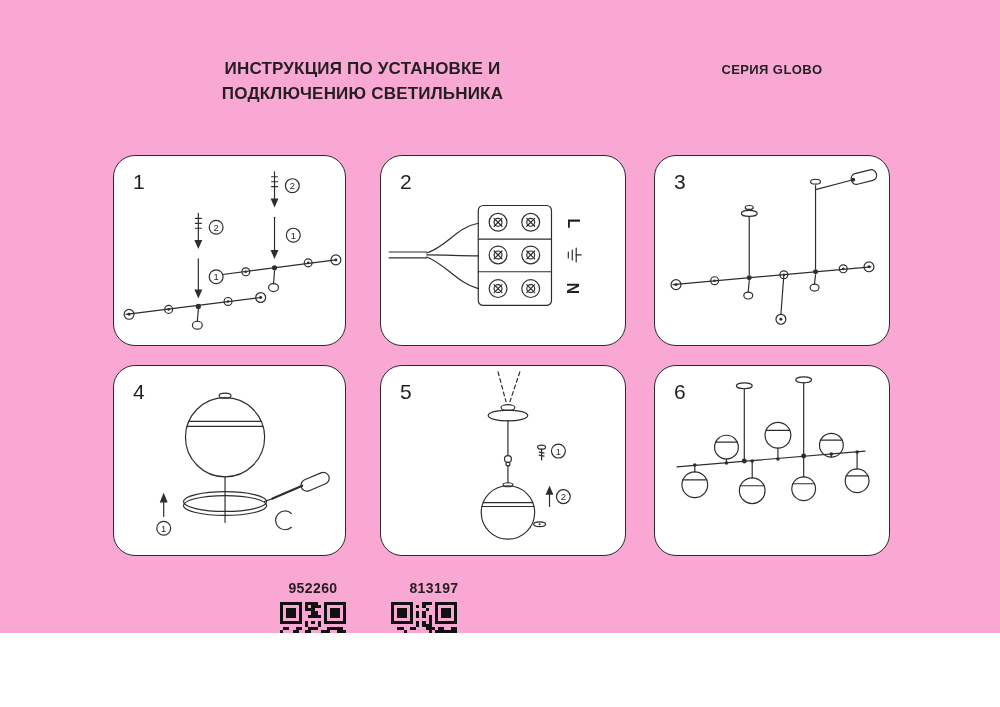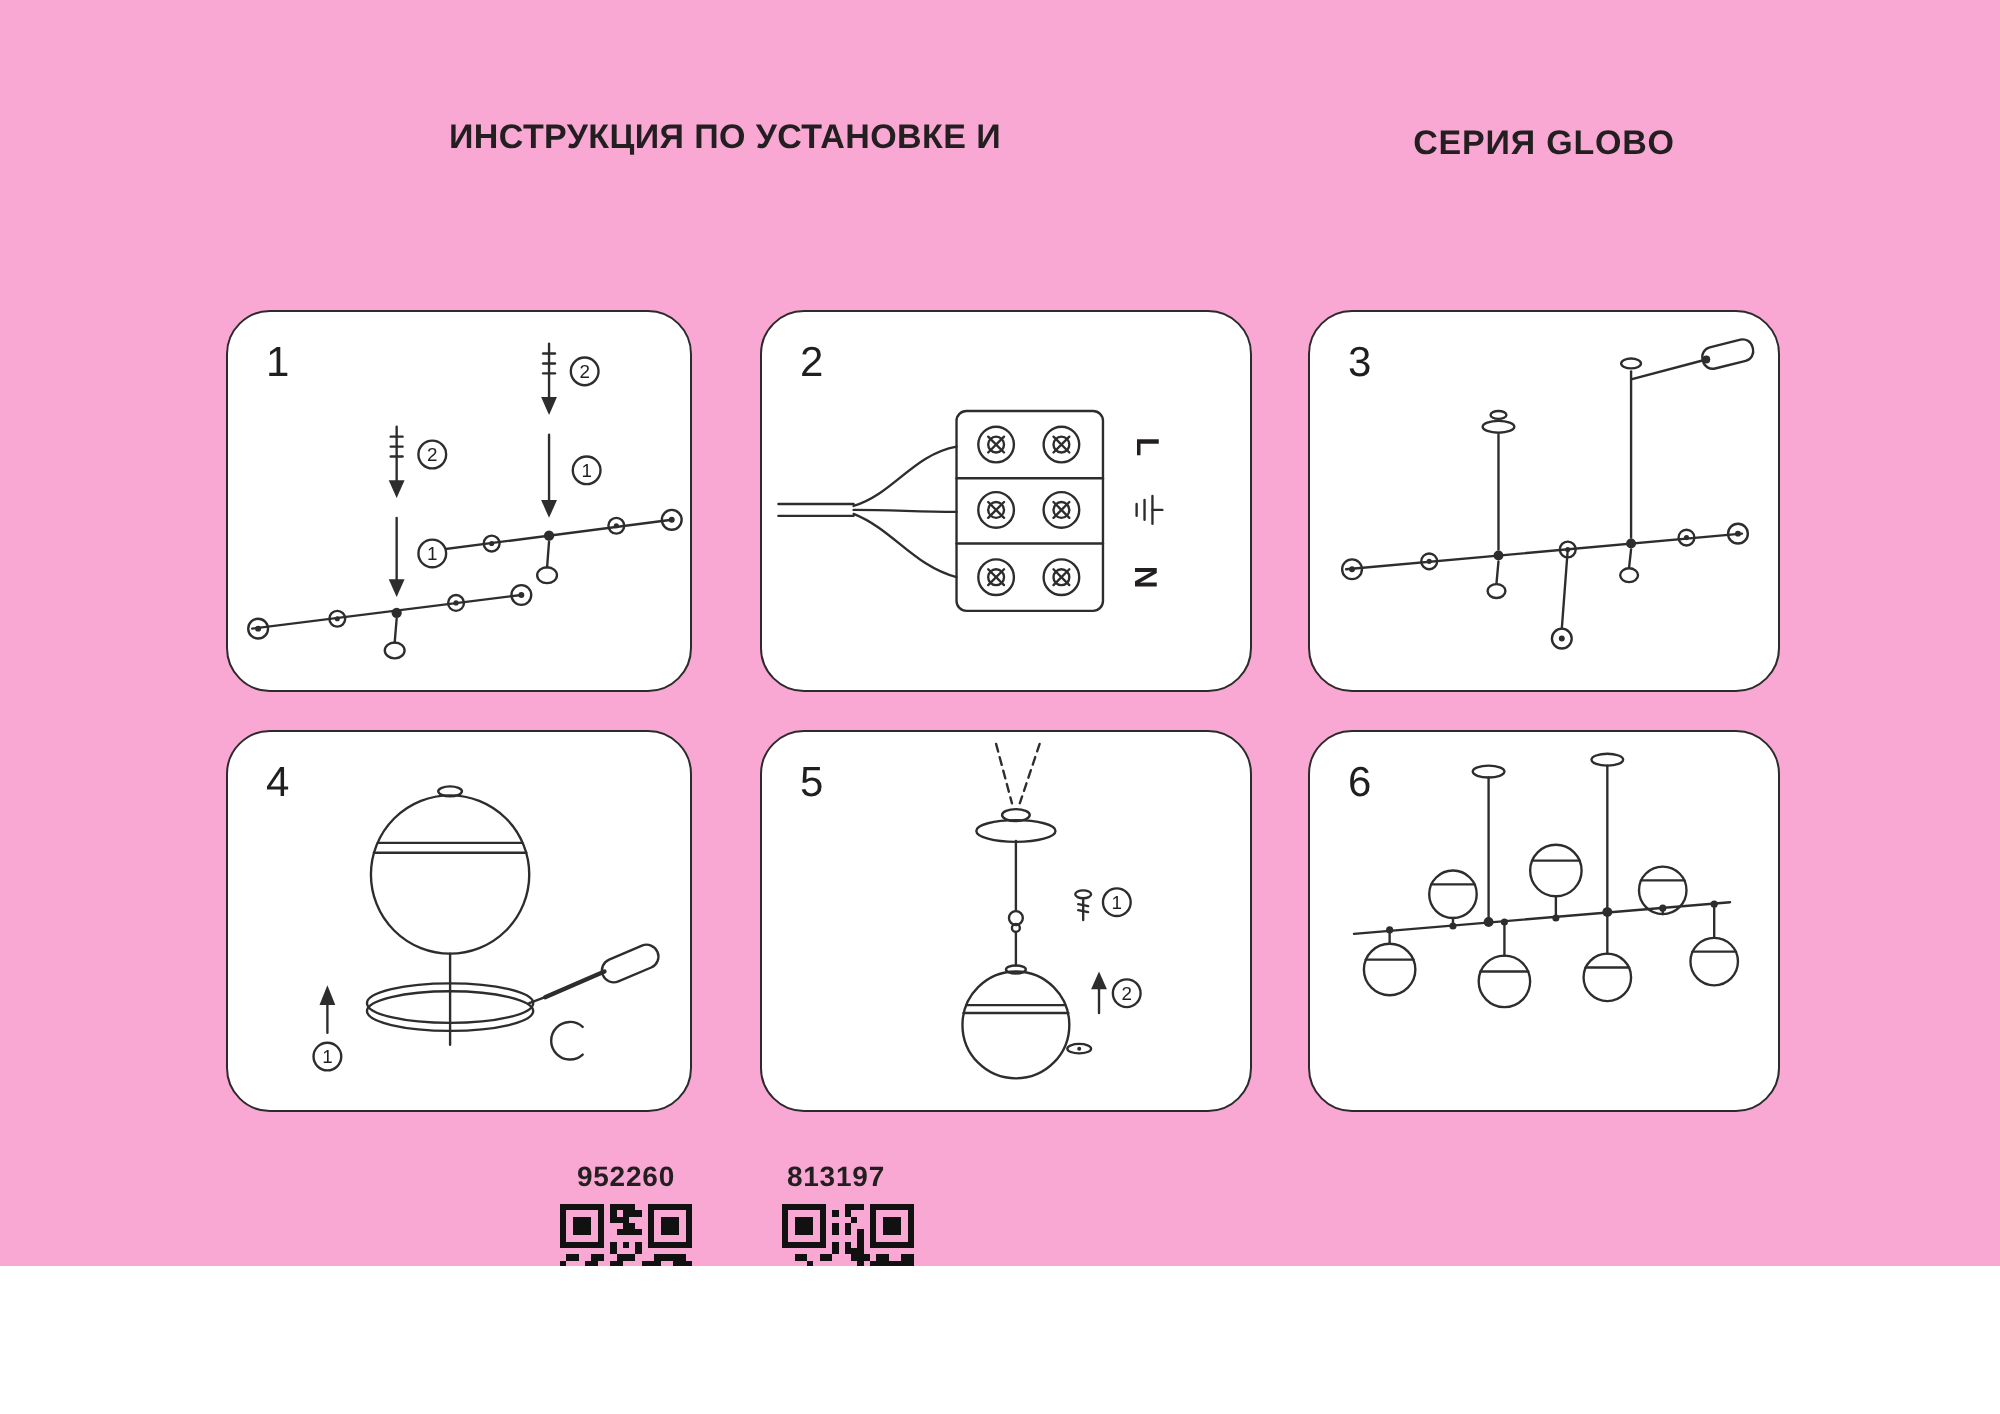--- a/index.html
+++ b/index.html
@@ -3,47 +3,48 @@
 <meta charset="utf-8">
 <style>
   * { margin:0; padding:0; box-sizing:border-box; }
   html,body { background:#ffffff; }
   body { font-family:"Liberation Sans", sans-serif; color:#231f20; }
   .page { position:relative; width:1000px; height:633px; background:#f9a8d4; margin:0 auto; overflow:hidden; }
 
   .title { position:absolute; left:165px; top:57px; width:395px; text-align:center;
            font-weight:bold; font-size:17px; line-height:1.45; letter-spacing:.2px; }
   .hdr-right { position:absolute; left:652px; top:62px; width:240px; text-align:center; font-weight:bold; }
-  .hdr-right .series { font-size:17px; letter-spacing:.4px; }
+  .hdr-right .series { font-size:13px; letter-spacing:.4px; }
   .hdr-right .articles { font-size:14px; margin-top:12px; letter-spacing:.3px; }
 
   .panel { position:absolute; border:1.6px solid #2b2b2b; border-radius:22px; background:#fff; }
   .panel .num { position:absolute; left:19px; top:14px; font-size:21px; font-weight:400; color:#1f1f1f; z-index:2; }
   .panel svg.draw { position:absolute; left:0; top:0; width:100%; height:100%; }
 
   #p1{left:113px;top:155px;width:233px;height:191px;}
   #p2{left:380px;top:155px;width:246px;height:191px;}
   #p3{left:654px;top:155px;width:236px;height:191px;}
   #p4{left:113px;top:365px;width:233px;height:191px;}
   #p5{left:380px;top:365px;width:246px;height:191px;}
   #p6{left:654px;top:365px;width:236px;height:191px;}
 
   .qr-label { position:absolute; width:66px; text-align:center; font-size:14px; font-weight:bold; letter-spacing:.4px; }
-  #qrl1{left:280px;top:580px;} #qrl2{left:385px;top:580px;}
+  #qrl1{left:280px;top:580px;} #qrl2{left:401px;top:580px;}
   .qr { position:absolute; width:66px; height:66px; }
   #qr1{left:280px;top:602px;} #qr2{left:391px;top:602px;}
   .qr svg{ width:100%; height:100%; shape-rendering:crispEdges; }
 </style>
 </head>
 <body>
 
 <div class="page">
 
   <div class="title">
     <div>ИНСТРУКЦИЯ ПО УСТАНОВКЕ И</div>
+    <div>ПОДКЛЮЧЕНИЮ СВЕТИЛЬНИКА</div>
   </div>
   <div class="hdr-right">
     <div class="series">СЕРИЯ GLOBO</div>
   </div>
 
   <div class="panel" id="p1">
     <div class="num">1</div>
     <svg class="draw" viewBox="0 0 233 191">
       <g fill="none" stroke="#2d2d2d" stroke-width="1.2" stroke-linecap="round" stroke-linejoin="round">
         <g>

